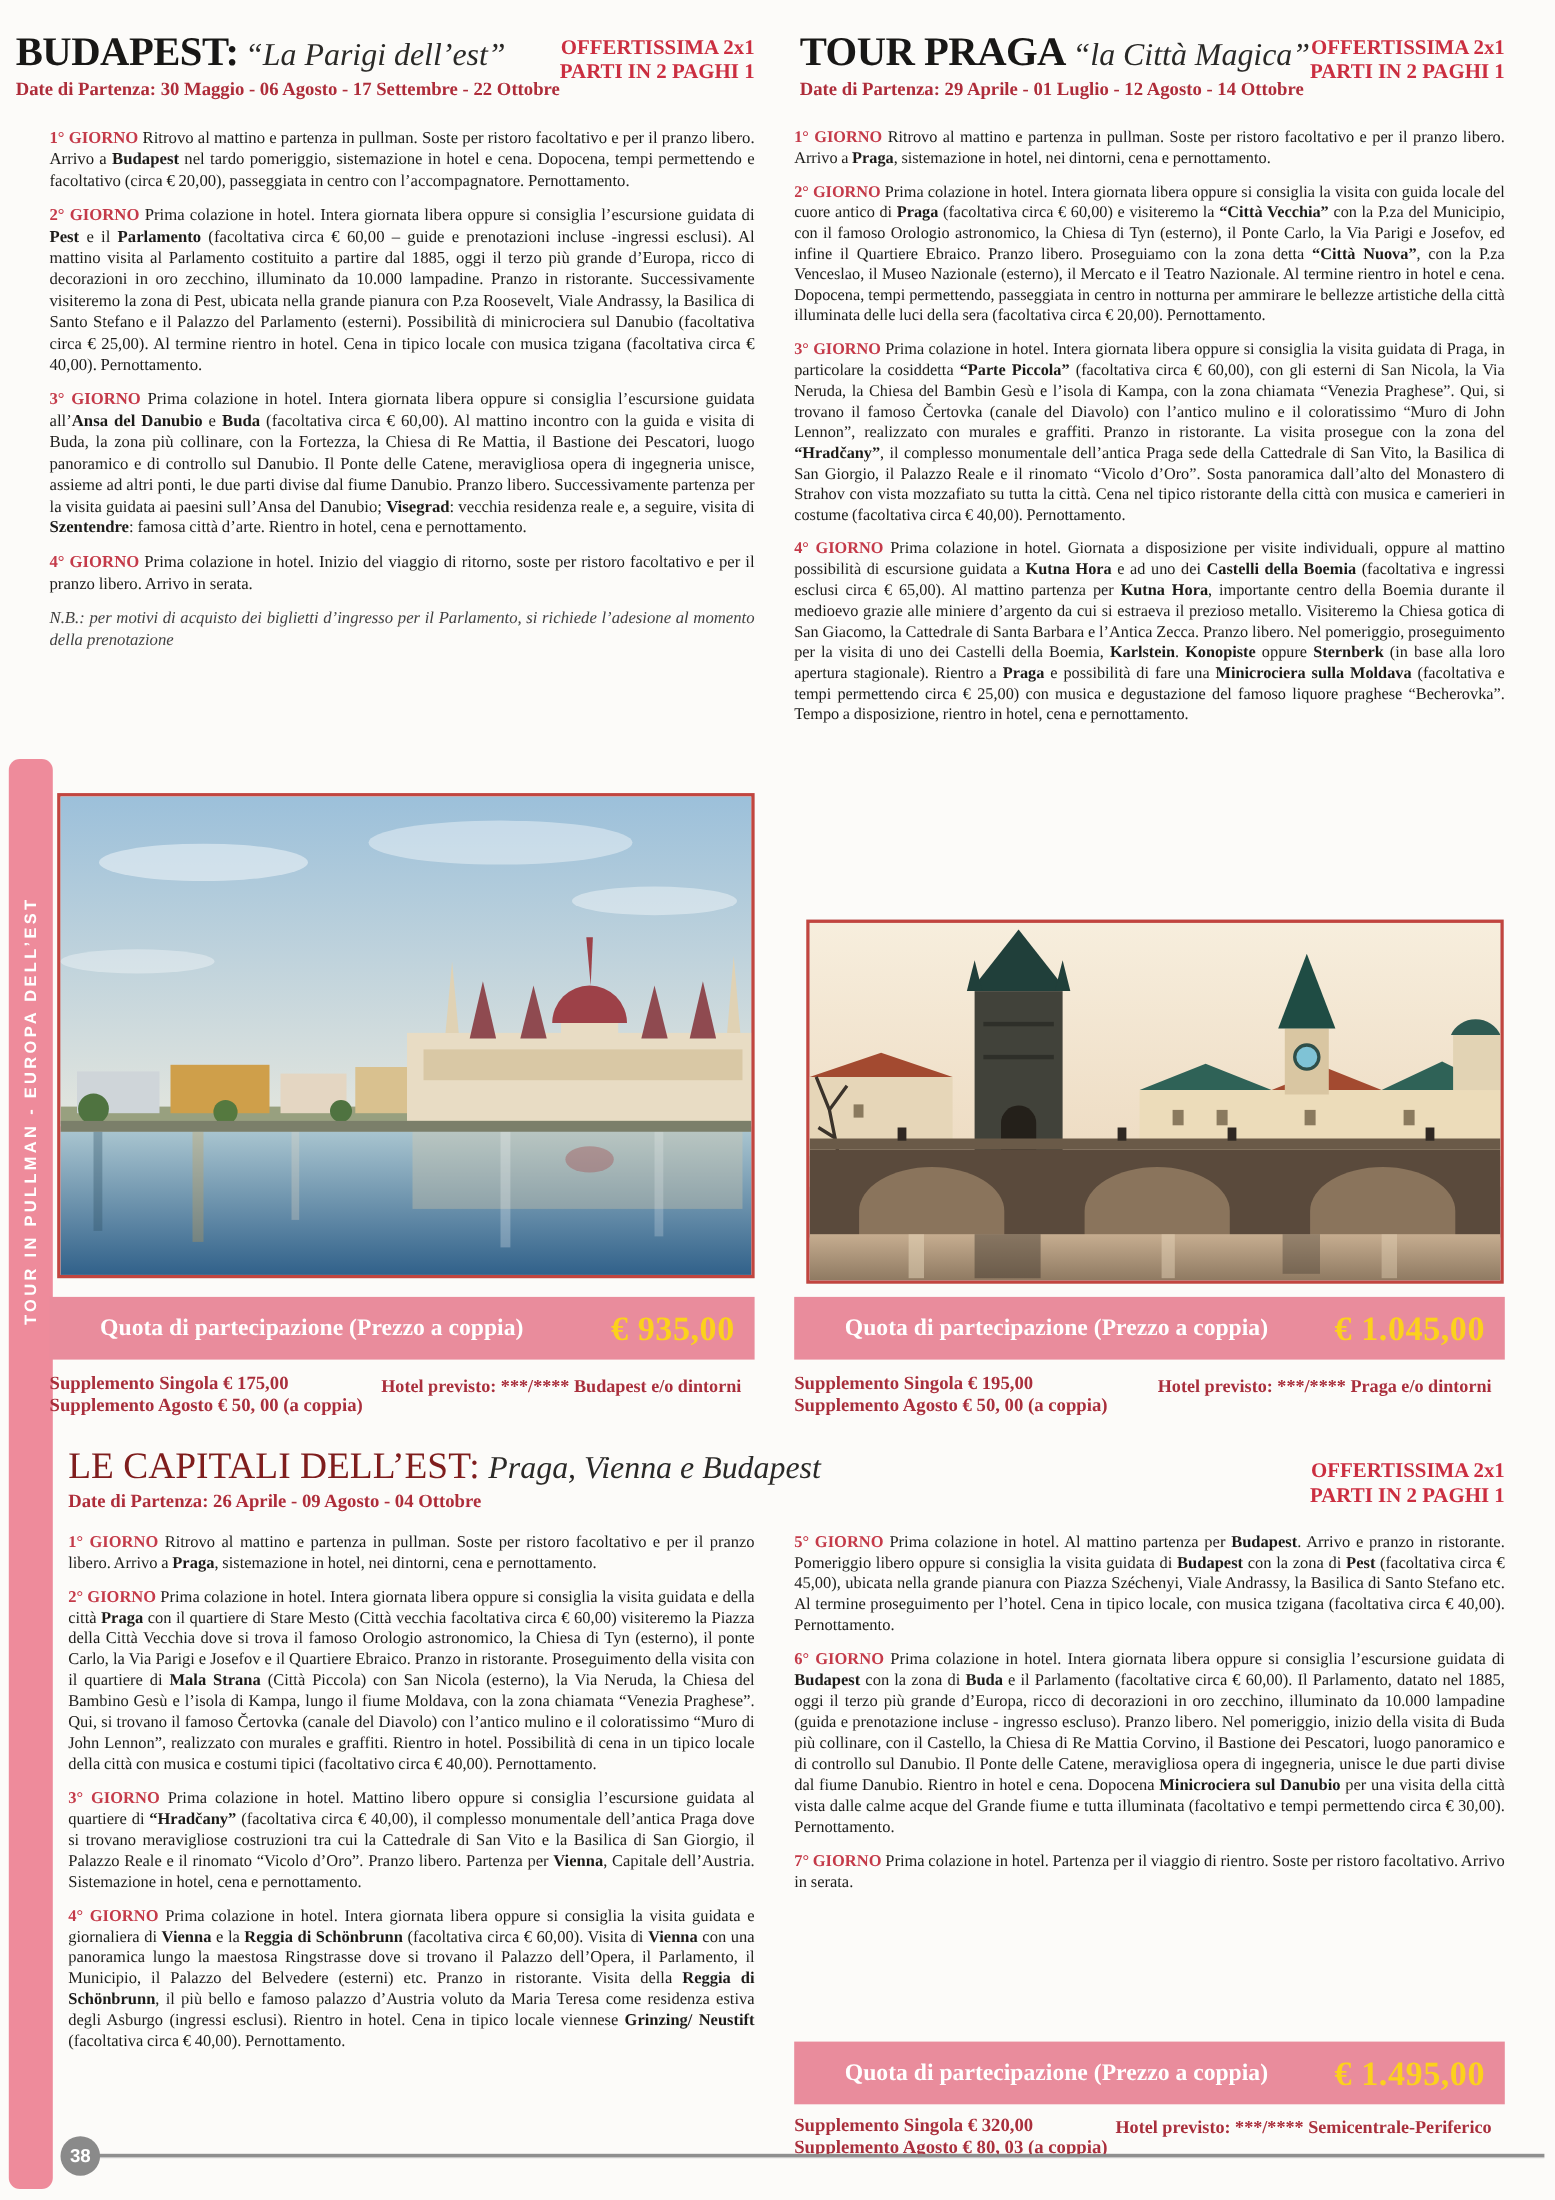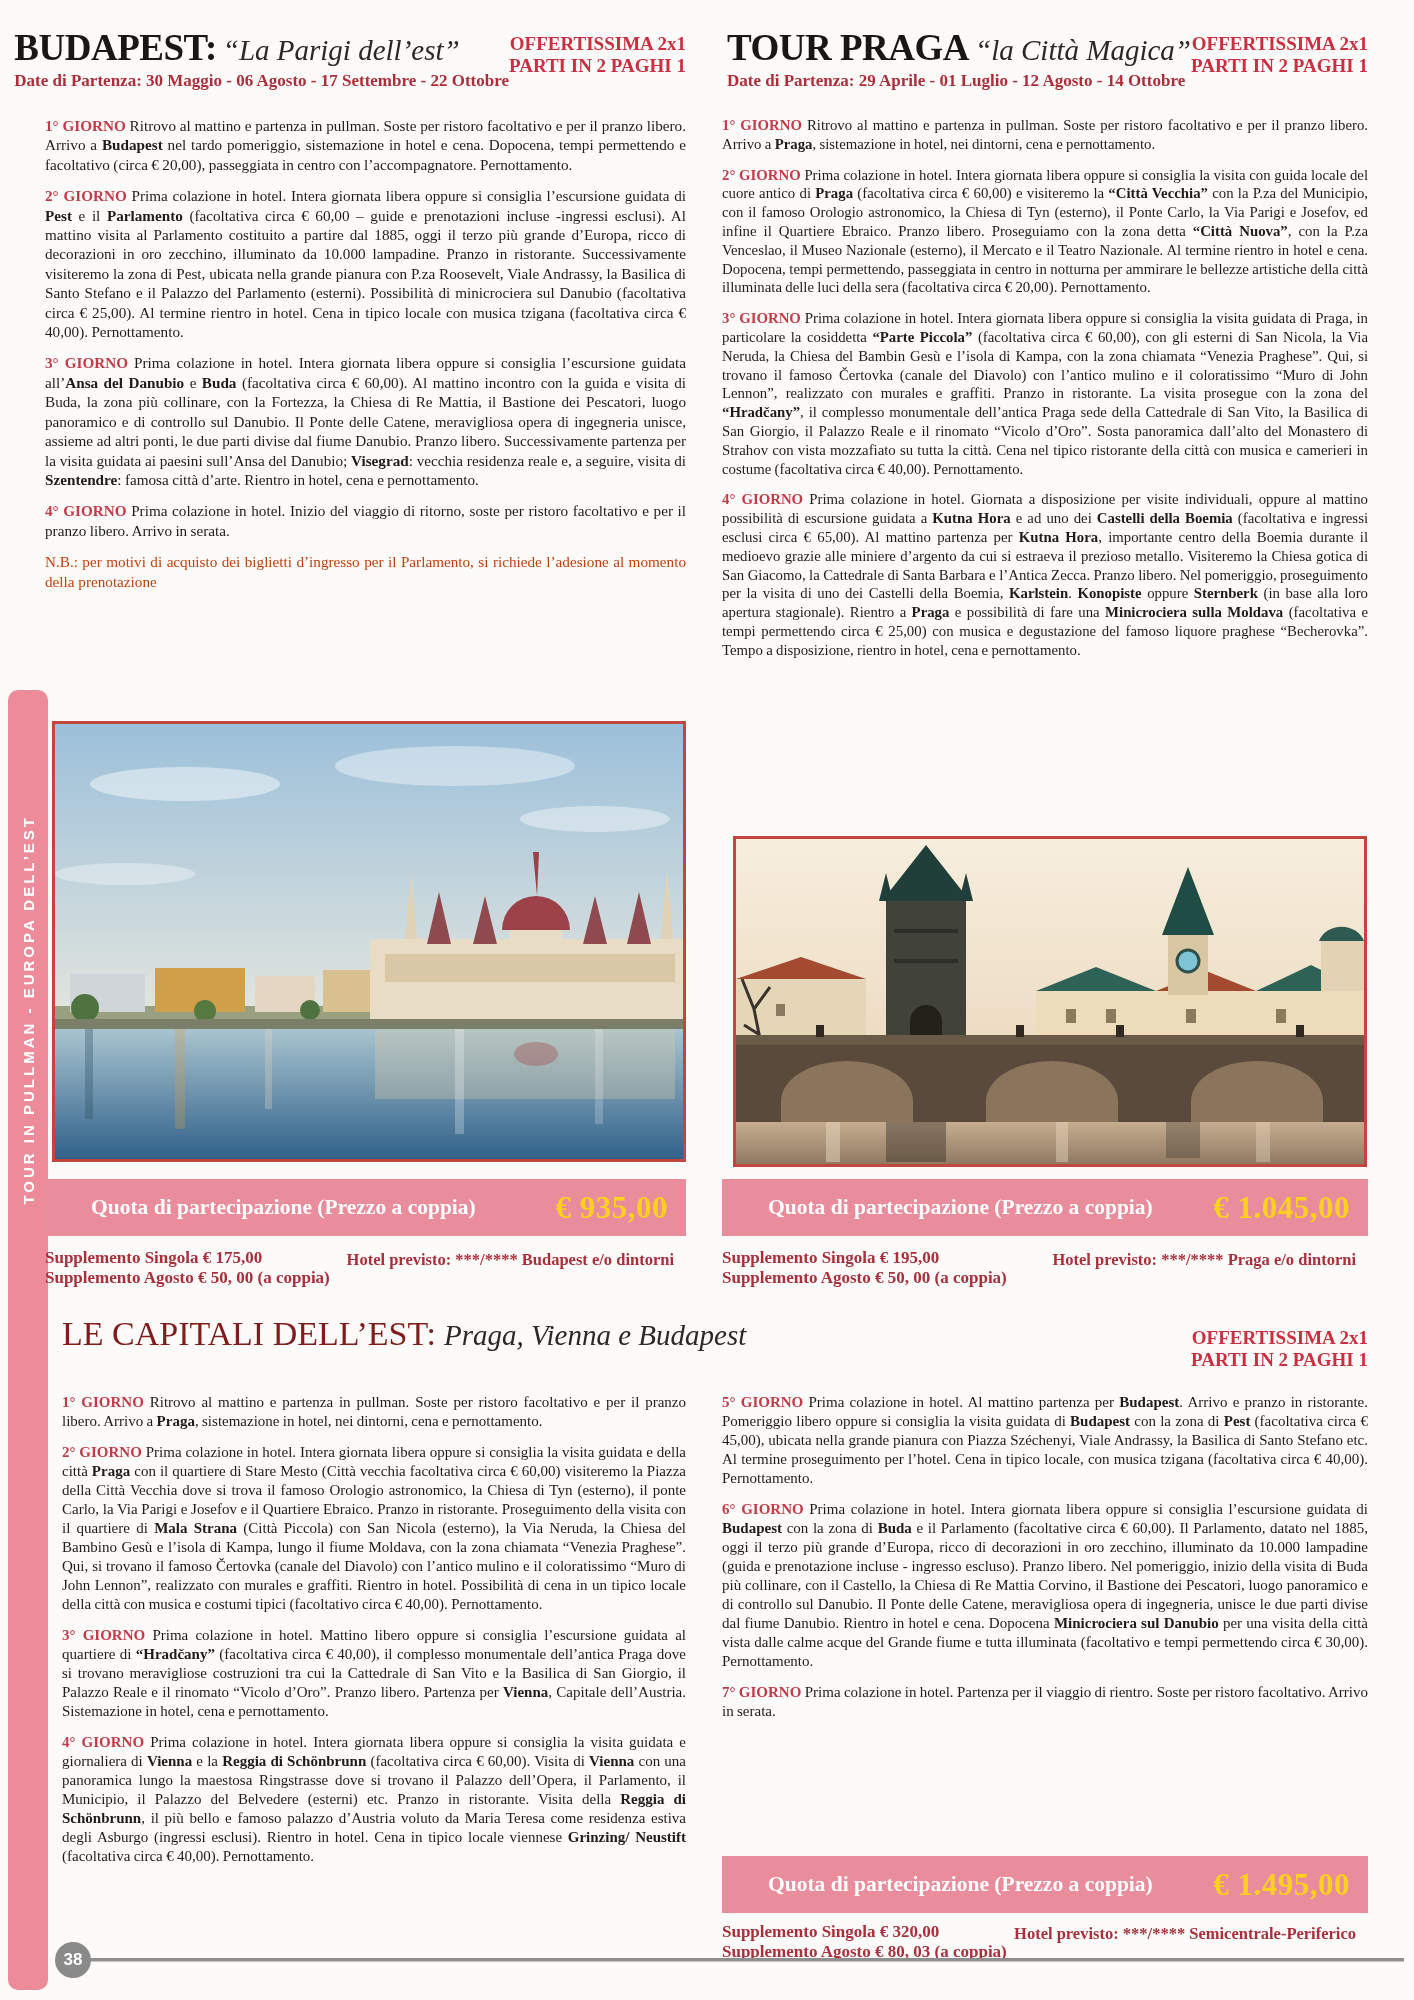--- a/index.html
+++ b/index.html
@@ -29,21 +29,21 @@
   .offer{
     text-align:right;color:#cb2e40;font-weight:bold;font-size:19px;line-height:22px;
     white-space:nowrap;padding-top:5px;
   }
   .dates{color:#ae2d3a;font-weight:bold;font-size:17px;margin-top:3px;white-space:nowrap;}
   .daytext{position:absolute;}
   .col-a-text{left:45px;top:116px;width:641px;font-size:15.2px;line-height:19.4px;}
   .col-b-text{left:722px;top:116px;width:646px;font-size:14.8px;line-height:18.8px;}
   .day{margin:0 0 12px 0;text-align:justify;word-spacing:-0.4px;}
   .day-label{color:#c43a49;font-weight:bold;}
-  .nb{color:#c2410c;text-align:justify;margin-top:4px;}
+  .nb{color:#404040;text-align:justify;margin-top:4px;font-style:italic;}
   b{font-weight:bold;}
   
   .photo{position:absolute;border:3px solid #c2453f;background:#dfe7ea;}
   .photo svg{display:block;}
   .photo-budapest{left:52px;top:721px;}
   .photo-praga{left:733px;top:836px;}
   
   .price-bar{
     position:absolute;height:57px;background:#e98c9c;
     display:flex;align-items:center;justify-content:space-between;
@@ -251,20 +251,21 @@
 <div class="supp-row supp-b">
   <div class="supp-left">
     <div>Supplemento Singola € 195,00</div>
     <div>Supplemento Agosto € 50, 00 (a coppia)</div>
   </div>
   <div class="hotel">Hotel previsto: ***/**** Praga e/o dintorni</div>
 </div>
 
 <header class="bottom-head">
   <span class="bottom-title">LE CAPITALI DELL’EST:</span><span class="bottom-sub">Praga, Vienna e Budapest</span>
+  <div class="dates">Date di Partenza:  26 Aprile - 09 Agosto - 04 Ottobre</div>
 </header>
 
 <div class="offer bottom-offer">
   <div>OFFERTISSIMA 2x1</div>
   <div>PARTI IN 2 PAGHI 1</div>
 </div>
 
 <section class="bcol bcol-left">
   <p class="day"><span class="day-label">1° GIORNO</span> <span>Ritrovo al mattino e partenza in pullman. Soste per ristoro facoltativo e per il pranzo libero. Arrivo a <b>Praga</b>, sistemazione in hotel, nei dintorni, cena e pernottamento.</span></p>
   <p class="day"><span class="day-label">2° GIORNO</span> <span>Prima colazione in hotel. Intera giornata libera oppure si consiglia la visita guidata e della città <b>Praga</b> con il quartiere di Stare Mesto (Città vecchia facoltativa circa € 60,00) visiteremo la Piazza della Città Vecchia dove si trova il famoso Orologio astronomico, la Chiesa di Tyn (esterno), il ponte Carlo, la Via Parigi e Josefov e il Quartiere Ebraico. Pranzo in ristorante. Proseguimento della visita con il quartiere di <b>Mala Strana</b> (Città Piccola) con San Nicola (esterno), la Via Neruda, la Chiesa del Bambino Gesù e l’isola di Kampa, lungo il fiume Moldava, con la zona chiamata “Venezia Praghese”. Qui, si trovano il famoso Čertovka (canale del Diavolo) con l’antico mulino e il coloratissimo “Muro di John Lennon”, realizzato con murales e graffiti. Rientro in hotel. Possibilità di cena in un tipico locale della città con musica e costumi tipici (facoltativo circa € 40,00). Pernottamento.</span></p>

